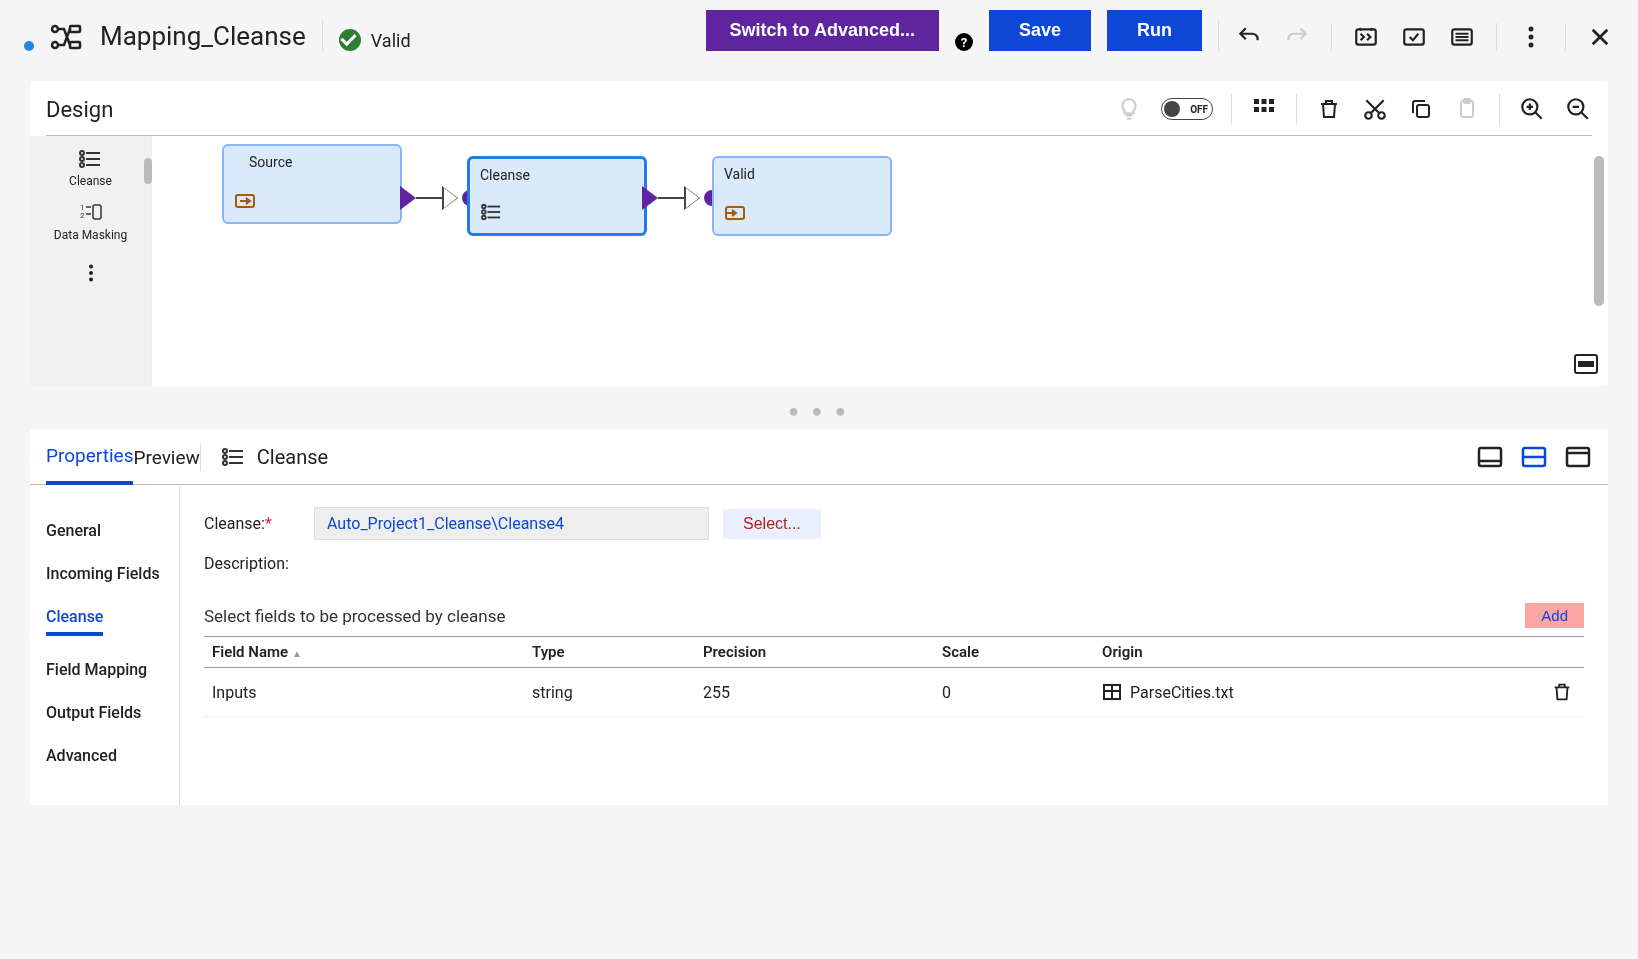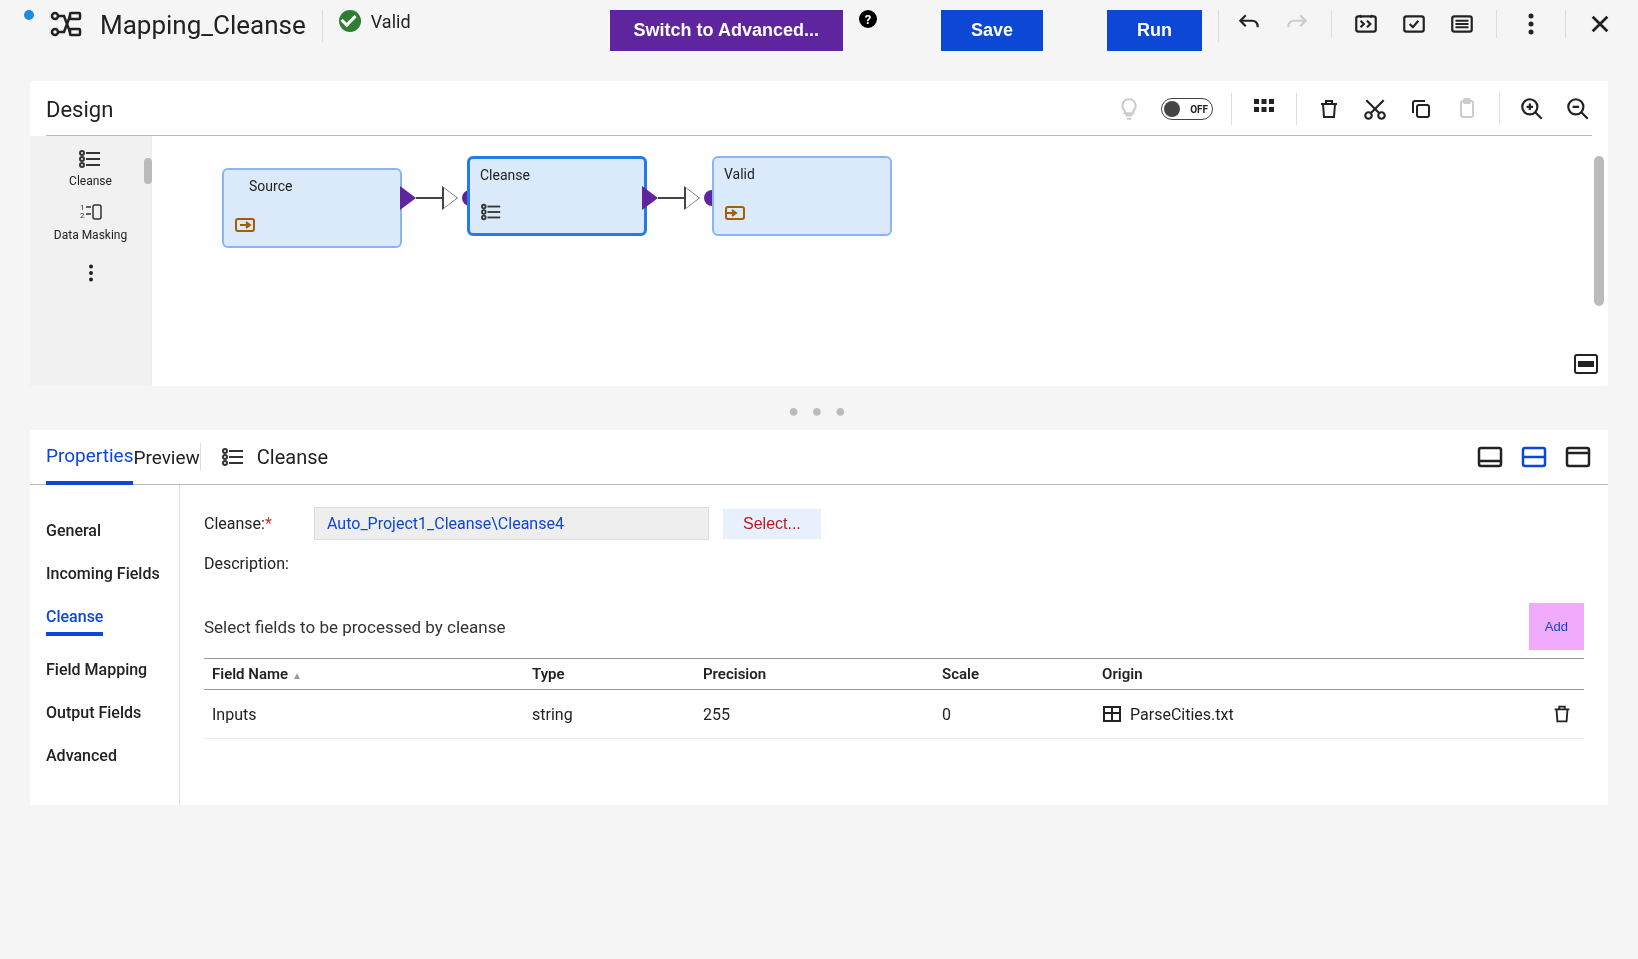--- a/index.html
+++ b/index.html
@@ -1,28 +1,28 @@
 <!DOCTYPE html>
 <html><head>
 <meta charset="utf-8">
 <style>
 * { box-sizing: border-box; margin: 0; padding: 0; }
 body { font-family: -apple-system, BlinkMacSystemFont, "Segoe UI", Roboto, Arial, sans-serif; background: #f5f5f5; color: #222; font-size: 14px; }
 .wrap { max-width: 1638px; margin: 0 auto; }
 
 
-.titlebar { display: flex; align-items: flex-start; padding: 10px 24px; gap: 16px; background: #f5f5f5; position: relative; }
+.titlebar { display: flex; align-items: flex-end; padding: 10px 24px; gap: 16px; background: #f5f5f5; position: relative; }
 .titlebar .dot { width: 10px; height: 10px; background: #1e88e5; border-radius: 50%; }
 .title-icon { display: flex; align-items: center; }
 .title-text { font-size: 26px; font-weight: 400; color: #222; }
 .vdiv { width: 1px; height: 32px; background: #ddd; }
 .valid-chip { display: flex; align-items: center; gap: 10px; }
 .valid-chip .check { width: 22px; height: 22px; background: #2e7d32; border-radius: 50%; position: relative; }
 .valid-chip .check::after { content: ""; position: absolute; left: 5px; top: 2px; width: 6px; height: 11px; border: solid #fff; border-width: 0 3px 3px 0; transform: rotate(45deg); }
-.btn { padding: 10px 24px; font-size: 18px; font-weight: 600; border: none; cursor: pointer; display: inline-flex; align-items: center; margin-left: 48px; }
+.btn { padding: 10px 24px; font-size: 18px; font-weight: 600; border: none; cursor: pointer; display: inline-flex; align-items: center; }
 .btn-purple { background: #5f259f; color: #fff; }
 .btn-blue { background: #0d47d6; color: #fff; padding: 10px 30px; }
 .help-dot { width: 18px; height: 18px; background: #000; color: #fff; border-radius: 50%; display: flex; align-items: center; justify-content: center; font-size: 13px; font-weight: 700; }
 .spacer { flex: 1; }
 .toolbar-icons { display: flex; align-items: center; gap: 20px; }
 .toolbar-icons .vdiv { height: 28px; }
 .icon-btn { width: 28px; height: 28px; display: flex; align-items: center; justify-content: center; cursor: pointer; }
 .icon-btn.disabled svg { stroke: #ccc; }
 
 
@@ -74,21 +74,21 @@
 .props-main { flex: 1; padding: 22px 24px 24px 24px; }
 .form-row { display: flex; align-items: center; margin-bottom: 14px; }
 .form-row .flabel { width: 110px; font-size: 16px; }
 .req { color: #d32f2f; }
 .form-row .field { background: #eee; border: 1px solid #ddd; padding: 6px 12px; width: 395px; color: #0d47d6; font-size: 16px; }
 .btn-select { margin-left: 14px; background: #e8f0fe; color: #b91c1c; padding: 6px 20px; font-size: 16px; border: none; cursor: pointer; }
 .section-label { font-size: 17px; margin: 30px 0 14px 0; color: #333; }
 
 .flex-row { display: flex; align-items: center; justify-content: flex-end; }
 
-.btn-add { margin-left: auto; background: #f0abfc; color: #0d47d6; padding: 16px 16px; font-size: 13px; border: none; cursor: pointer; }
+.btn-add { margin-left: auto; background: #fca5a5; color: #0d47d6; padding: 4px 16px; font-size: 15px; border: none; cursor: pointer; }
 
 table { width: 100%; border-collapse: collapse; }
 thead th { text-align: left; font-size: 15px; font-weight: 600; padding: 6px 8px; border-top: 1px solid #999; border-bottom: 1px solid #999; }
 tbody td { padding: 10px 8px; font-size: 16px; border-bottom: 1px solid #eee; }
 .sort-ind { font-size: 10px; color: #999; margin-left: 4px; }
 .origin-cell { display: flex; align-items: center; gap: 8px; }
 .del-cell { text-align: right; width: 38px;}
 
 .toggle-off { width: 52px; height: 22px; border: 1px solid #444; border-radius: 11px; display:flex; align-items:center; font-size:10px; font-weight:700; padding:0 4px; justify-content:flex-end; position:relative; }
 .toggle-off::before { content:""; position:absolute; left:2px; top:2px; width:16px; height:16px; background:#444; border-radius:50%; }
@@ -264,21 +264,21 @@
               <circle cx="3" cy="2.5" r="2" fill="#222"></circle>
               <circle cx="3" cy="9" r="2" fill="#222"></circle>
               <circle cx="3" cy="15.5" r="2" fill="#222"></circle>
             </svg>
         </div>
         <div class="palette-scroll"></div>
       </div>
 
       <div class="canvas">
 
-        <div class="node" style="left:70px;top:32px;padding-left:25px;">
+        <div class="node" style="left:70px;top:8px;padding-left:25px;">
           <div class="nlabel">Source</div>
           <div class="nicon">
             <svg width="22" height="20" viewBox="0 0 22 20" stroke="#a85c00" stroke-width="2" fill="none">
                 <rect x="2" y="4" width="18" height="12" rx="2"></rect>
                 <path d="M6 10h6"></path>
                 <path d="M12 7l4 3-4 3" fill="#a85c00"></path>
               </svg>
           </div>
         </div>
 

